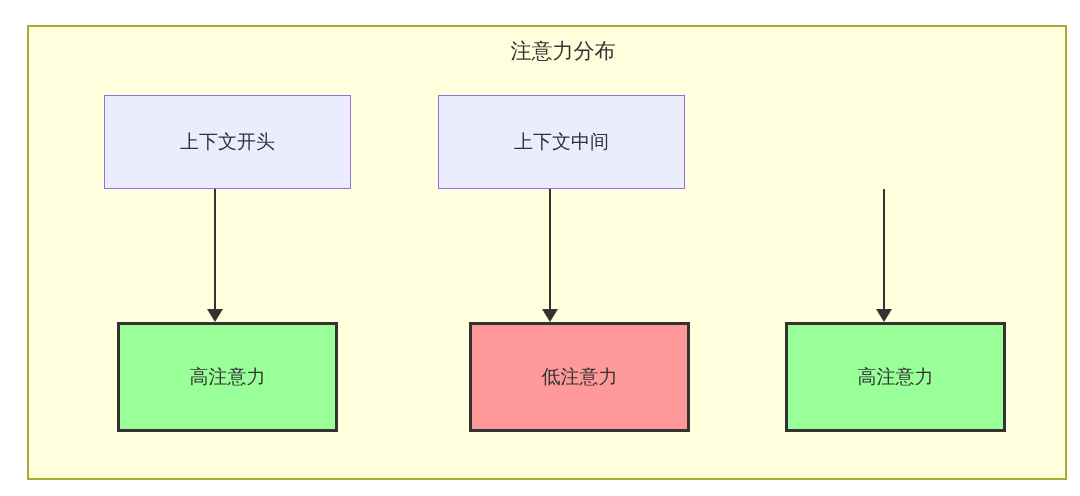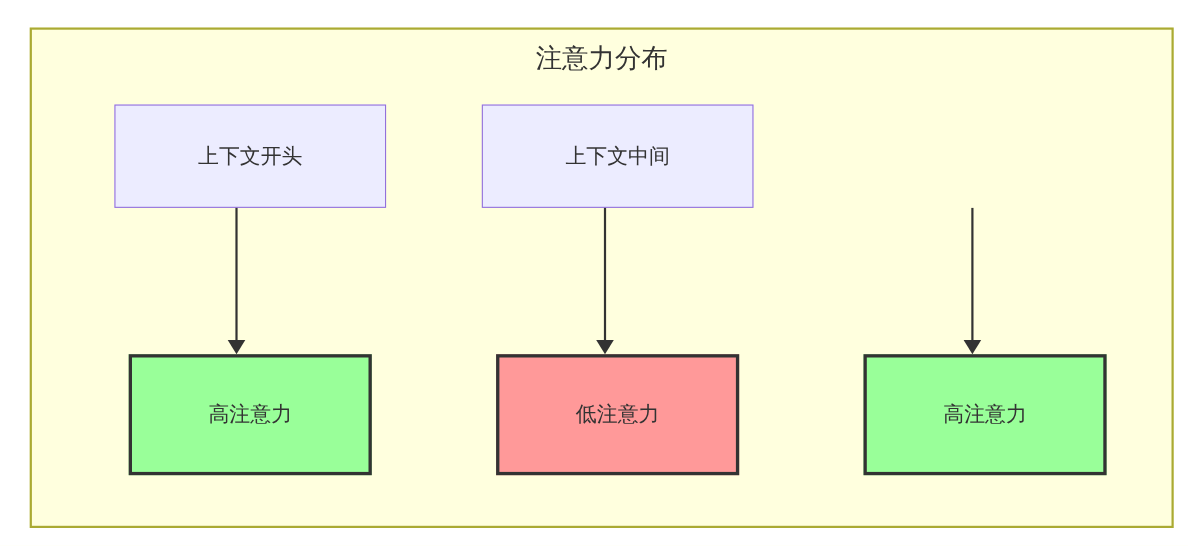--- a/index.html
+++ b/index.html
@@ -21,25 +21,25 @@
     left: 27px;
     top: 25px;
     width: 1040px;
     height: 455px;
     box-sizing: border-box;
     background: var(--container-fill, #ffffde);
     border: 2px solid var(--container-border, #aaaa33);
   }
   .diagram-title {
     position: absolute;
-    left: 0;
+    left: 16px;
     top: 10px;
     width: 100%;
     text-align: center;
-    font-size: 24px;
+    font-size: 21px;
     color: var(--text, #333333);
   }
   .node {
     position: absolute;
     box-sizing: border-box;
     display: flex;
     align-items: center;
     justify-content: center;
     font-size: 19px;
     color: var(--text, #333333);
@@ -59,21 +59,21 @@
     height: 110px;
     border: 3px solid var(--node-border, #333333);
   }
   .node.level-high { background: var(--high-fill, #99ff99); }
   .node.level-low  { background: var(--low-fill,  #ff9999); }
 
   .top-1 { left: 63px;  }
   .top-2 { left: 397px; }
   .top-3 { left: 731px; }
   .bot-1 { left: 76px;  }
-  .bot-2 { left: 410px; }
+  .bot-2 { left: 428px; }
   .bot-3 { left: 744px; }
 
   .arrow {
     position: absolute;
     top: 162px;
     height: 133px;
     width: 16px;
     margin-left: -8px;
   }
   .arrow-1 { left: 186px; }

